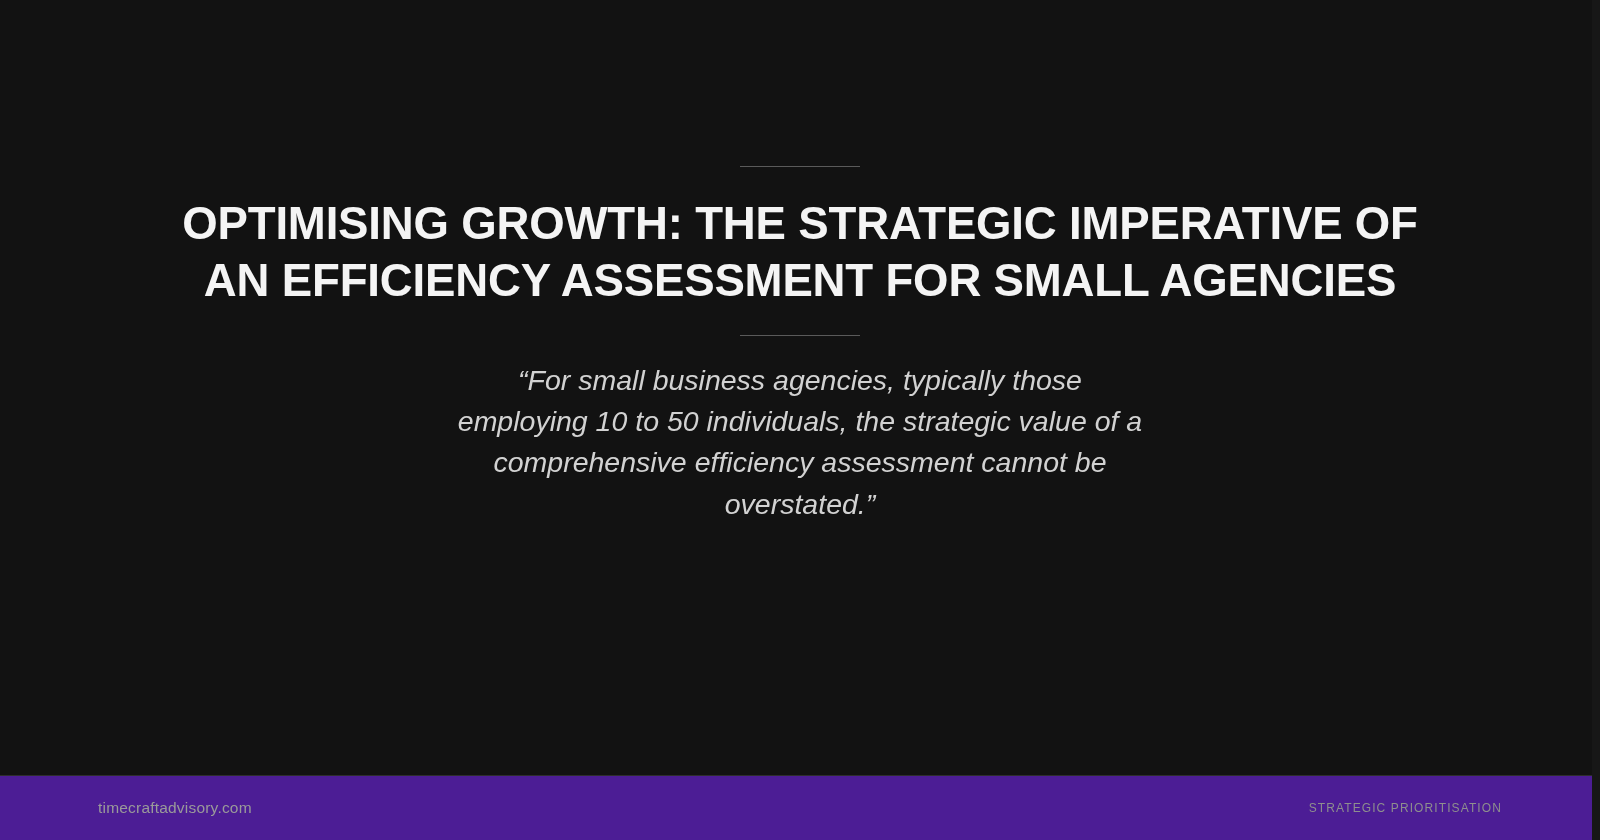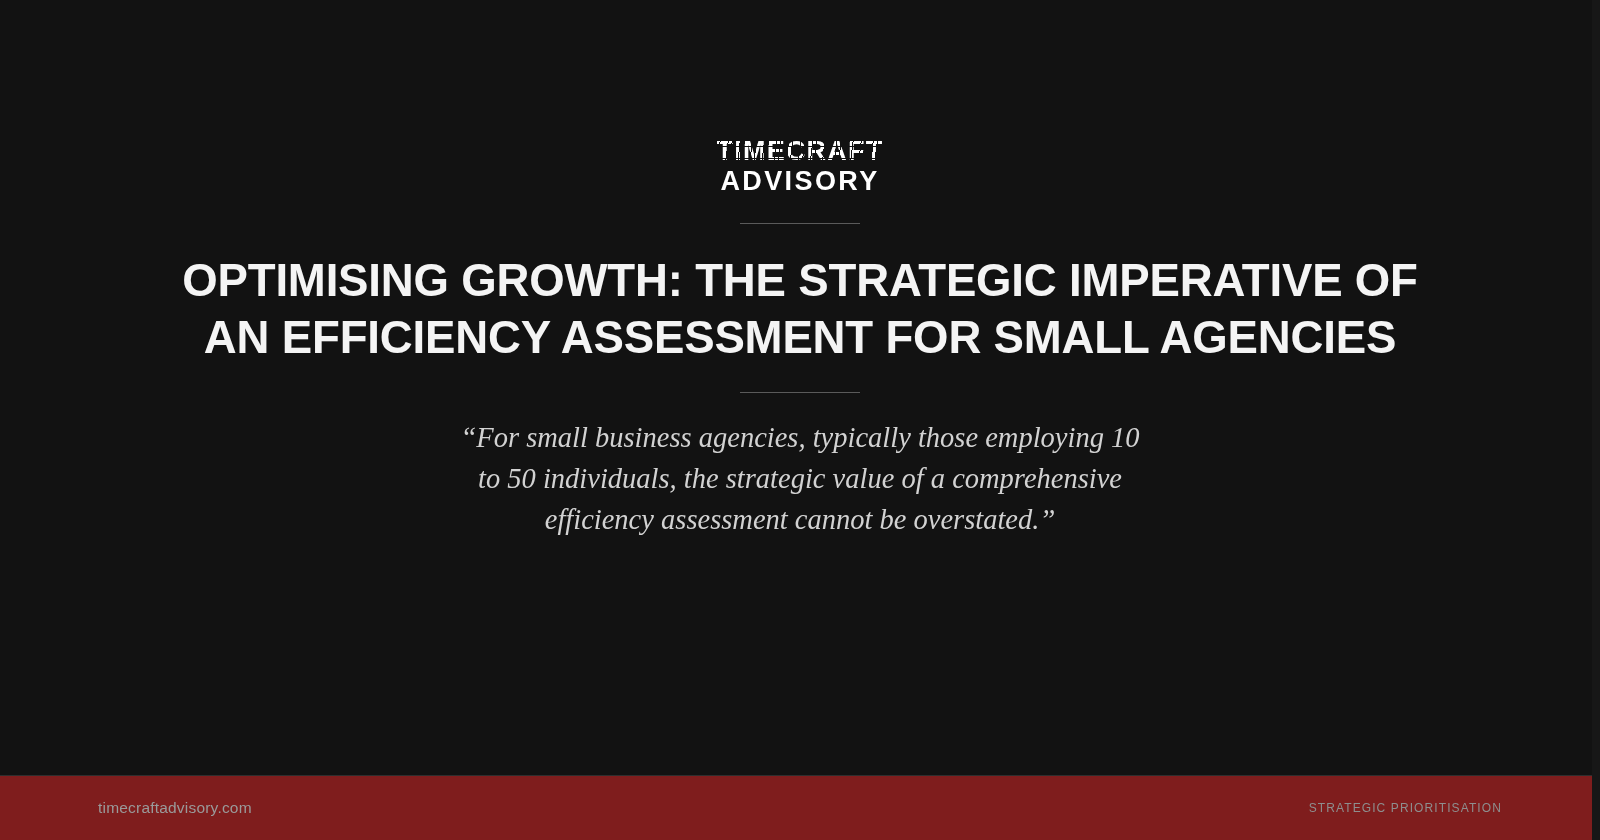--- a/index.html
+++ b/index.html
@@ -119,35 +119,35 @@
     transform: scaleX(0.97);
   }
 
   
   .quote {
     margin: 0;
     padding: 0;
     width: 700px;
     text-align: center;
     color: #d2d2d2;
-    font-family: Liberation Serif, serif;
+    font-family: Liberation Sans, sans-serif;
     font-style: italic;
     font-size: 28.5px;
     line-height: 1.45;
     margin-top: 24px;
   }
 
   
   .footer {
     position: absolute;
     left: 0;
     bottom: 0;
     width: 1600px;
     height: 65px;
-    background: #7f1d1d;
+    background: #4c1d95;
     border-top: 1px solid #2e2e2e;
     box-sizing: border-box;
     display: flex;
     align-items: center;
     justify-content: space-between;
     padding: 0 98px 0 98px;
   }
 
   .footer-left {
     color: #9a9a9a;
@@ -174,24 +174,20 @@
     background: #171717;
   }
 </style>
 </head>
 <body>
 
 <div class="slide">
 
   <div class="content">
 
-    <div class="logo-block">
-      <span class="logo-word-mark">TIMECRAFT</span>
-      <span class="logo-sub-mark">ADVISORY</span>
-    </div>
 
     <div class="rule rule-top"></div>
 
     <h1 class="headline">OPTIMISING GROWTH: THE STRATEGIC IMPERATIVE OF AN EFFICIENCY ASSESSMENT FOR SMALL AGENCIES</h1>
 
     <div class="rule rule-mid"></div>
 
     <p class="quote">“For small business agencies, typically those employing 10 to 50 individuals, the strategic value of a comprehensive efficiency assessment cannot be overstated.”</p>
 
   </div>

